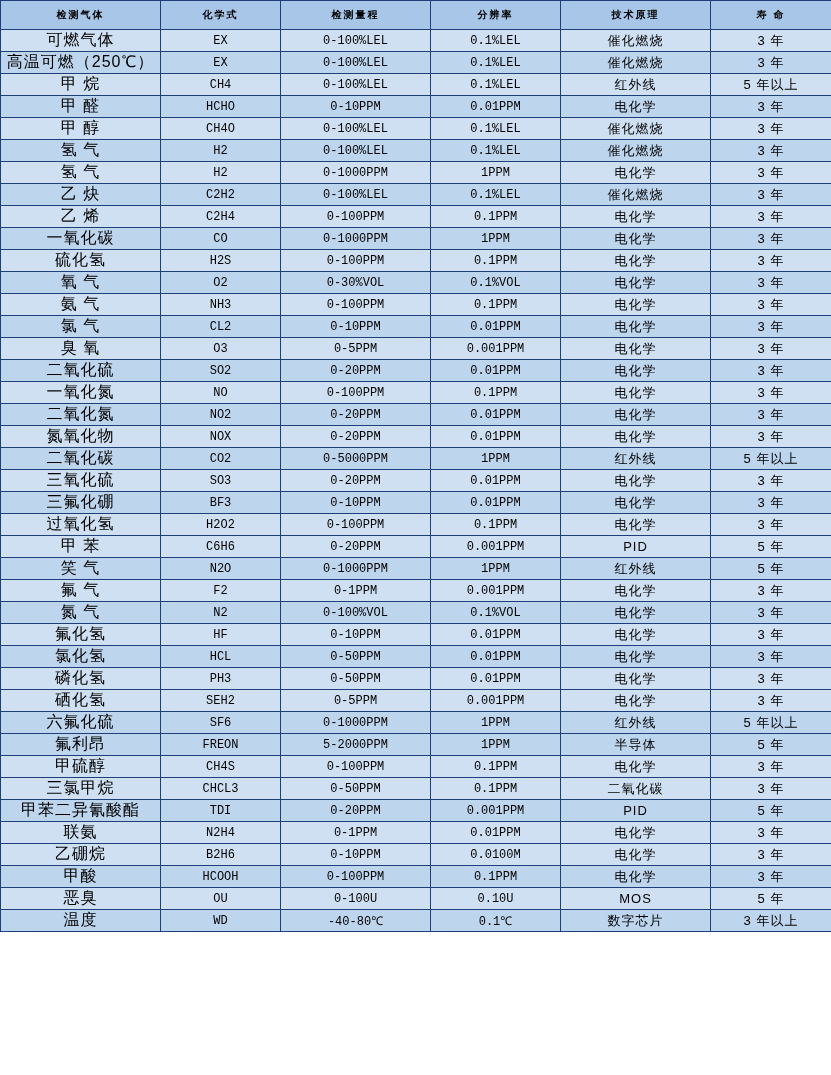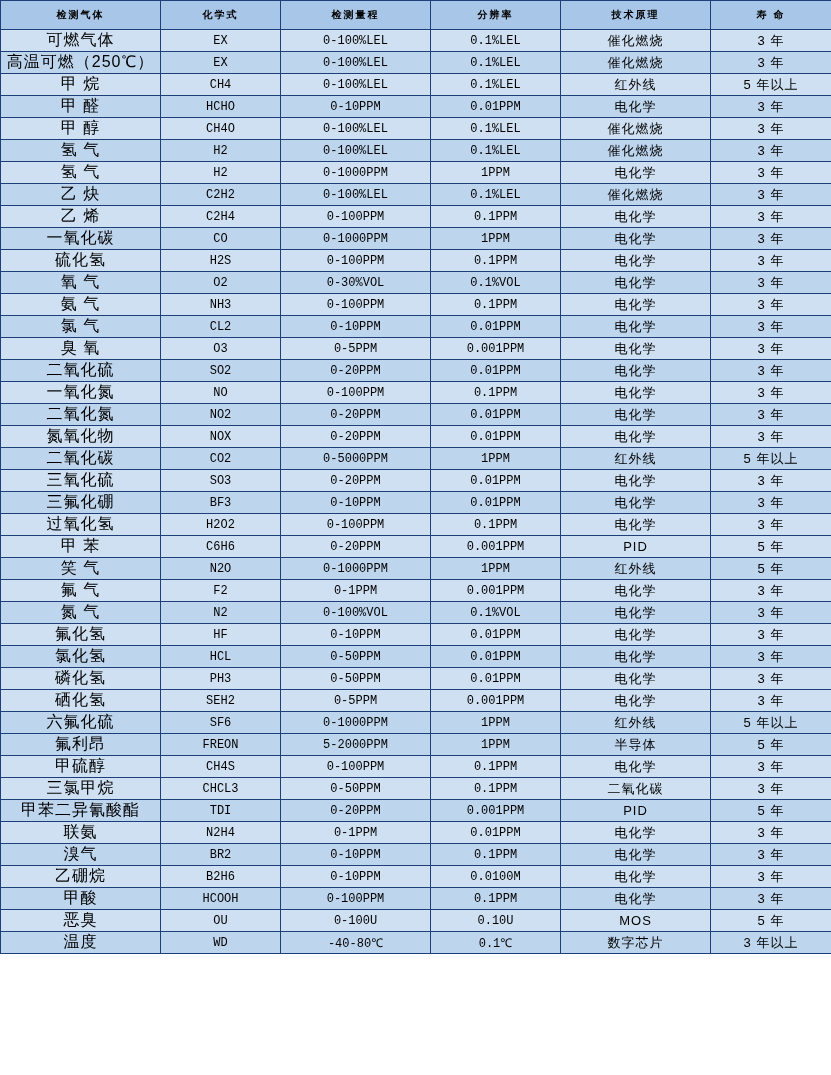--- a/index.html
+++ b/index.html
@@ -374,28 +374,20 @@
         <td class="col-life">5 年</td>
       </tr>
       <tr class="row-a">
         <td class="col-name">联氨</td>
         <td class="col-formula">N2H4</td>
         <td class="col-range">0-1PPM</td>
         <td class="col-res">0.01PPM</td>
         <td class="col-principle">电化学</td>
         <td class="col-life">3 年</td>
       </tr>
-      <tr class="row-b">
-        <td class="col-name">溴气</td>
-        <td class="col-formula">BR2</td>
-        <td class="col-range">0-10PPM</td>
-        <td class="col-res">0.1PPM</td>
-        <td class="col-principle">电化学</td>
-        <td class="col-life">3 年</td>
-      </tr>
       <tr class="row-a">
         <td class="col-name">乙硼烷</td>
         <td class="col-formula">B2H6</td>
         <td class="col-range">0-10PPM</td>
         <td class="col-res">0.0100M</td>
         <td class="col-principle">电化学</td>
         <td class="col-life">3 年</td>
       </tr>
       <tr class="row-b">
         <td class="col-name">甲酸</td>

